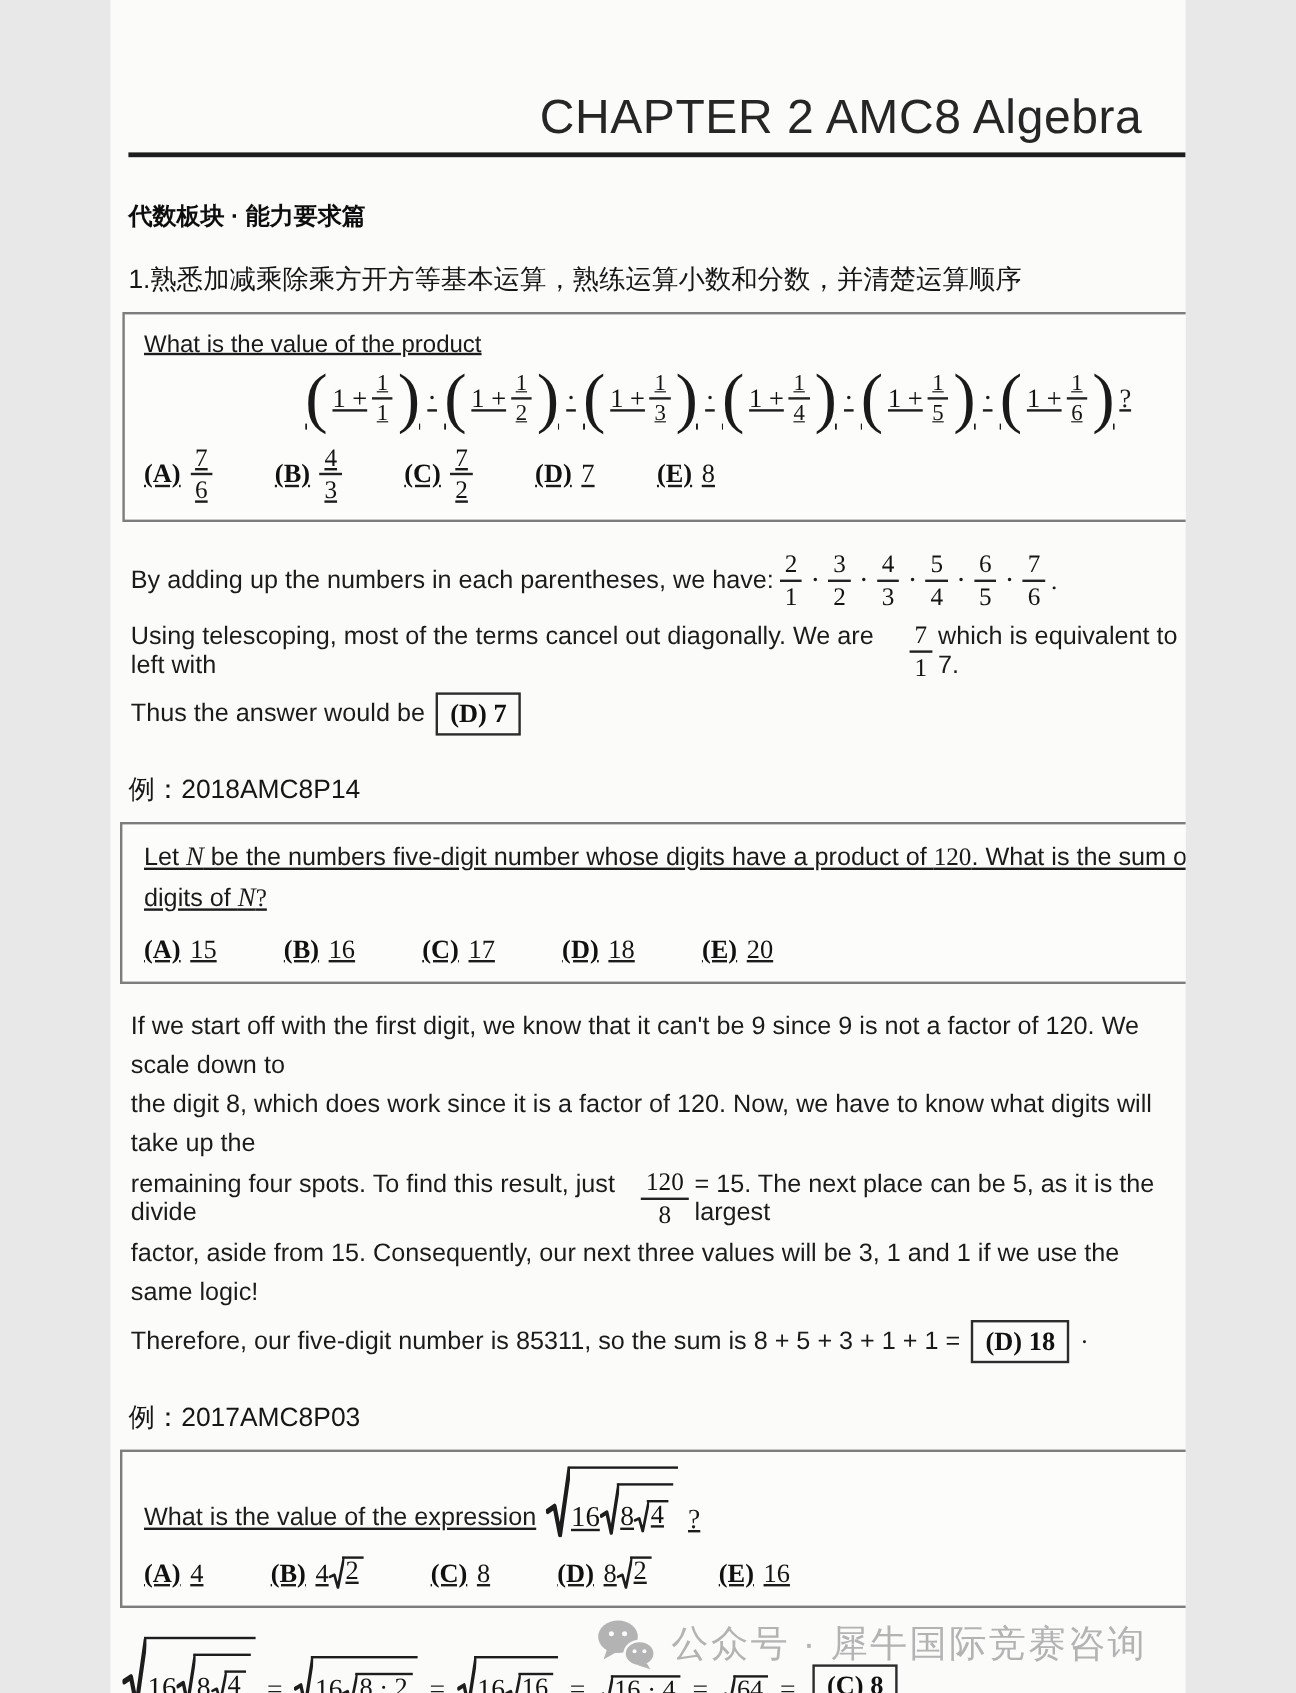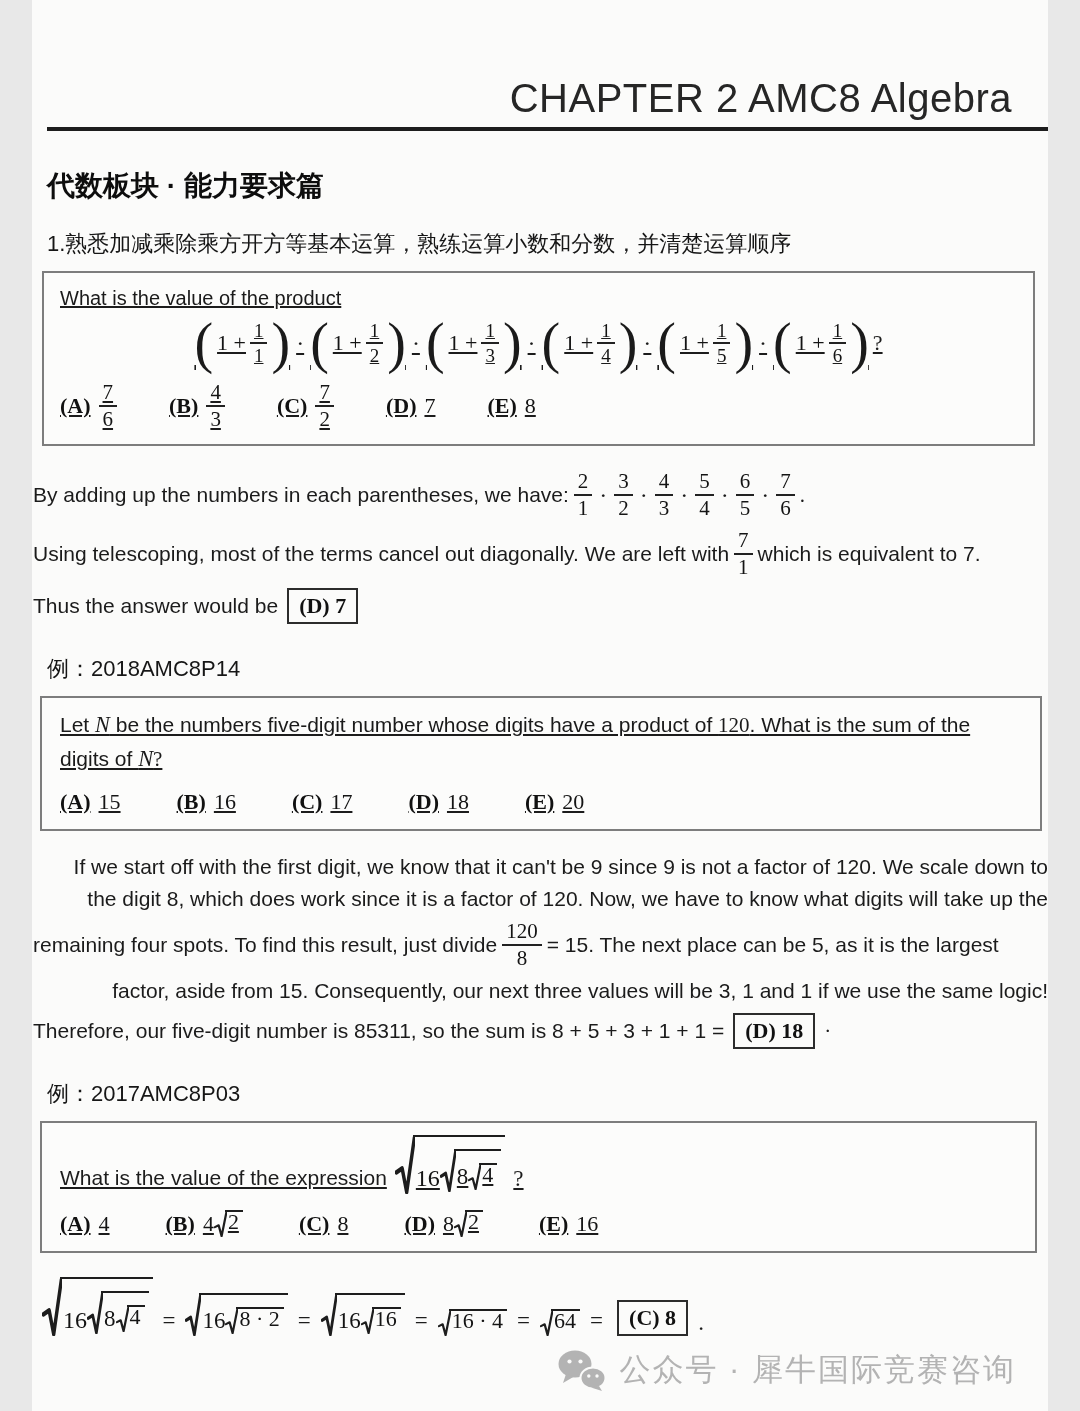--- a/index.html
+++ b/index.html
@@ -1,34 +1,34 @@
 <!DOCTYPE html>
 <html><head>
 <meta charset="utf-8">
 <style>
   html,body{margin:0;padding:0;}
   body{background:#e8e8e8;}
   .page{
     position:relative;
-    width:1016px;height:1411px;
+    width:896px;height:1411px;
     margin:0 auto;
     background:#fbfbfa;
     overflow:hidden;
     color:#1c1c1c;
     font-family:"Liberation Sans",sans-serif;
   }
   
   .chapter-title{
     padding-top:76px;margin-right:36px;
     text-align:right;font-size:40px;line-height:1.1;
     color:#262626;letter-spacing:0.5px;font-weight:400;
   }
   .rule{height:4px;background:#1d1d1d;margin:7px 0 0 15px;}
   .sec-heading{
-    margin:36px 0 0 15px;font-size:28px;font-weight:800;color:#0d0d0d;
+    margin:36px 0 0 15px;font-size:20px;font-weight:800;color:#0d0d0d;
   }
   .skill{margin:24px 0 0 15px;font-size:22px;color:#161616;}
   .exlabel{margin:22px 0 0 15px;font-size:22px;color:#161616;}
   .exlabel.gap2{margin-top:30px;}
   
   .pbox{
     margin:12px 0 0 10px;
     border:2px solid #7d7d7d;
     box-sizing:border-box;
     background:#fcfcfb;
@@ -56,21 +56,21 @@
   .bigp{font-family:"Liberation Serif",serif;font-size:56px;font-weight:400;
         line-height:0;color:#1a1a1a;}
   .q{font-size:22px;}
   
   .choices{display:flex;align-items:center;gap:52px;margin-top:14px;font-size:22px;}
   .choices.tight{gap:56px;margin-top:12px;}
   .clabel{font-weight:700;font-size:22px;margin-right:8px;color:#111;}
   .cval{font-size:22px;color:#141414;}
   .choice{display:inline-flex;align-items:center;}
   
-  .solution{margin:24px 0 0 1px;font-size:21px;color:#1b1b1b;text-align:right;}
+  .solution{margin:24px 0 0 17px;font-size:21px;color:#1b1b1b;}
   .flexline{display:flex;align-items:center;gap:5px;flex-wrap:nowrap;}
   .flexline + .flexline{margin-top:8px;}
   .sol-p{margin:0;line-height:1.55;}
   .ansbox{display:inline-flex;align-items:center;
           border:2px solid #2c2c2c;padding:3px 10px;margin:0 4px;
           font-family:"Liberation Serif",serif;font-weight:700;font-size:22px;color:#111;}
   
   .rt{display:inline-flex;align-items:flex-end;font-family:"Liberation Serif",serif;color:#141414;}
   .rsvg{display:block;flex:0 0 auto;}
   .rsvg path{fill:none;stroke:#1d1d1d;stroke-width:2.4;stroke-linejoin:round;stroke-linecap:round;}

